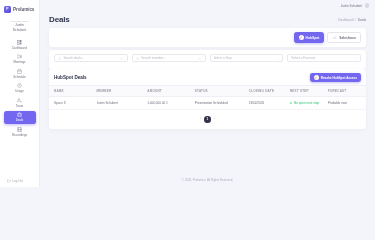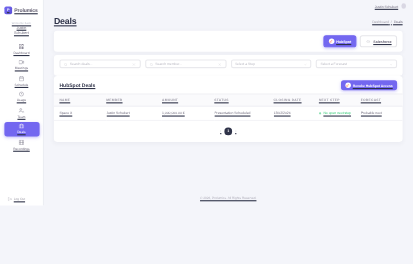--- a/index.html
+++ b/index.html
@@ -4,21 +4,21 @@
 <style>
   * { margin:0; padding:0; box-sizing:border-box; }
   html,body { width:375px; height:187px; overflow:hidden; }
   body {
     font-family:"Liberation Sans", sans-serif;
     background:#f4f5fa;
     font-size:4px;
     color:#2f3349;
     -webkit-font-smoothing:antialiased;
   }
-  .app { display:flex; width:375px; height:187px; position:relative;text-decoration:underline; }
+  .app { display:flex; width:375px; height:187px; position:relative; }
 
   
   .sidebar {
     width:40px; height:187px; background:#ffffff;
     display:flex; flex-direction:column; align-items:center;
     padding-top:4px; flex-shrink:0;
     border-right:1px solid #eceef3;
   }
   .brand { display:flex; align-items:center; gap:2px; height:11px; width:100%; padding-left:4px; }
   .brand-logo {

